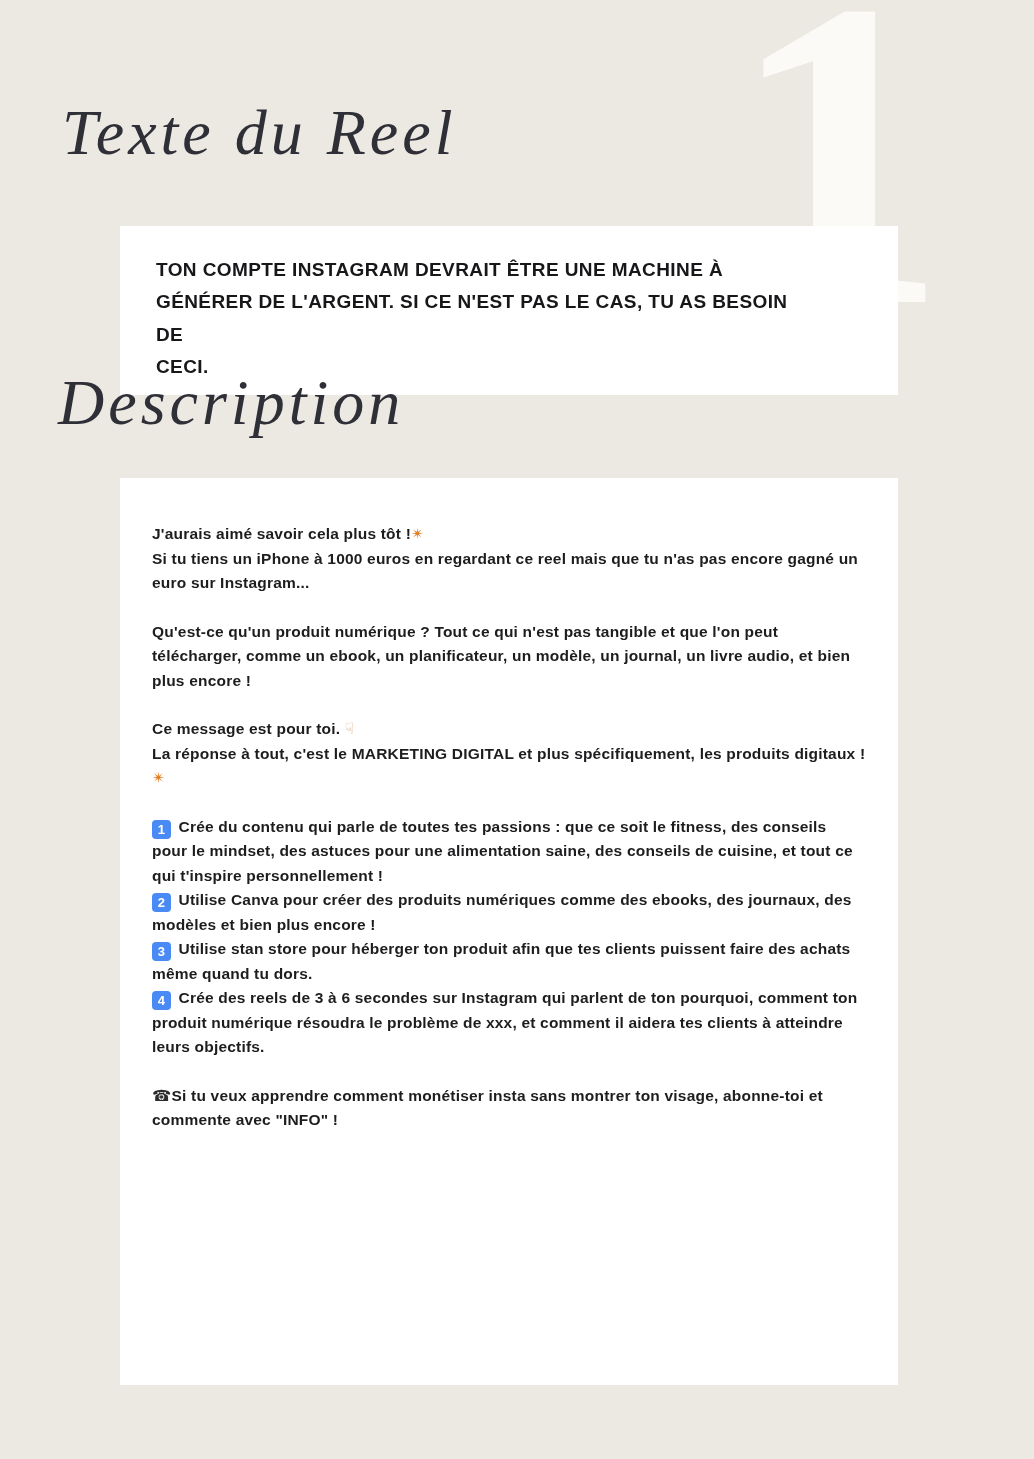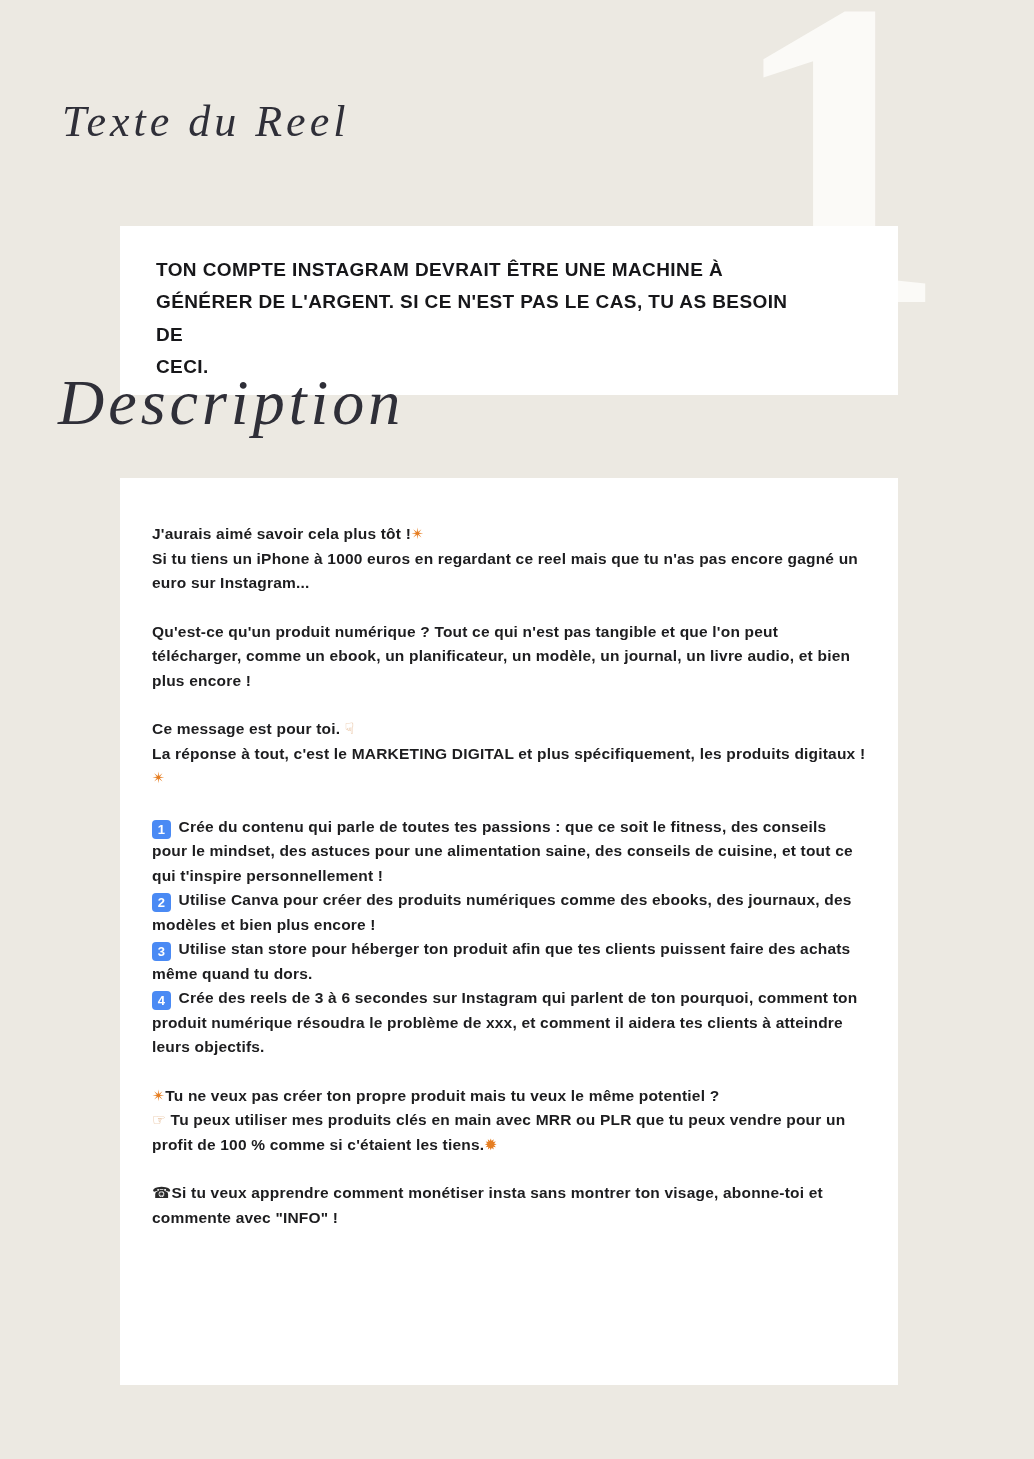--- a/index.html
+++ b/index.html
@@ -28,21 +28,21 @@
   .script-heading {
     position: absolute;
     z-index: 3;
     font-family: "Liberation Serif", "DejaVu Serif", serif;
     font-style: italic;
     font-weight: 400;
     color: #2f2f38;
     letter-spacing: 4px;
     white-space: nowrap;
   }
-  .reel-heading { left: 62px; top: 96px;  font-size: 44px; }
+  .reel-heading { left: 62px; top: 96px;  font-size: 64px; }
   .desc-heading { left: 58px; top: 366px; font-size: 64px; text-align: right; }
   .card {
     position: absolute;
     left: 120px;
     width: 778px;
     background: #ffffff;
     z-index: 2;
   }
   .reel-card { top: 218px; padding: 28px 36px 12px 36px; margin-top: 8px; }
   .reel-text {
@@ -111,19 +111,17 @@
     <div class="paragraphs">
         <p class="para">J'aurais aimé savoir cela plus tôt !<span class="emoji boom">✴</span>
 Si tu tiens un iPhone à 1000 euros en regardant ce reel mais que tu n'as pas encore gagné un euro sur Instagram...</p>
         <p class="para">Qu'est-ce qu'un produit numérique ? Tout ce qui n'est pas tangible et que l'on peut télécharger, comme un ebook, un planificateur, un modèle, un journal, un livre audio, et bien plus encore !</p>
         <p class="para">Ce message est pour toi. <span class="emoji point-down">☟</span>
 La réponse à tout, c'est le MARKETING DIGITAL et plus spécifiquement, les produits digitaux !<span class="emoji boom">✴</span></p>
         <p class="para"><span class="emoji keycap">1</span> Crée du contenu qui parle de toutes tes passions : que ce soit le fitness, des conseils pour le mindset, des astuces pour une alimentation saine, des conseils de cuisine, et tout ce qui t'inspire personnellement !
 <span class="emoji keycap">2</span> Utilise Canva pour créer des produits numériques comme des ebooks, des journaux, des modèles et bien plus encore !
 <span class="emoji keycap">3</span> Utilise stan store pour héberger ton produit afin que tes clients puissent faire des achats même quand tu dors.
 <span class="emoji keycap">4</span> Crée des reels de 3 à 6 secondes sur Instagram qui parlent de ton pourquoi, comment ton produit numérique résoudra le problème de xxx, et comment il aidera tes clients à atteindre leurs objectifs.</p>
-        <p class="para"><span class="emoji boom">✴</span>Tu ne veux pas créer ton propre produit mais tu veux le même potentiel ?
-<span class="emoji point-right">☞</span> Tu peux utiliser mes produits clés en main avec MRR ou PLR que tu peux vendre pour un profit de 100 % comme si c'étaient les tiens.<span class="emoji mind-blown">✹</span></p>
         <p class="para"><span class="emoji phone">☎</span>Si tu veux apprendre comment monétiser insta sans montrer ton visage, abonne-toi et commente avec "INFO" !</p>
       </div>
   </div>
 
 </div>
 
 </body></html>

